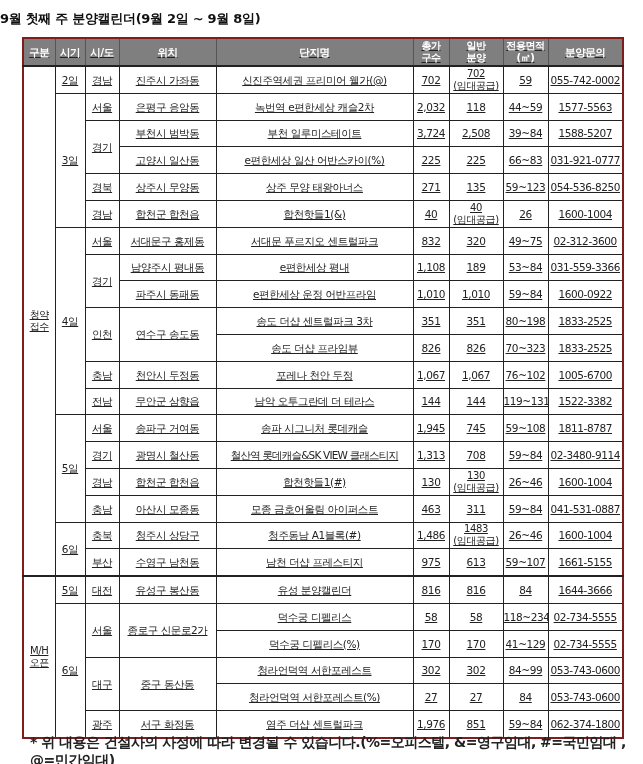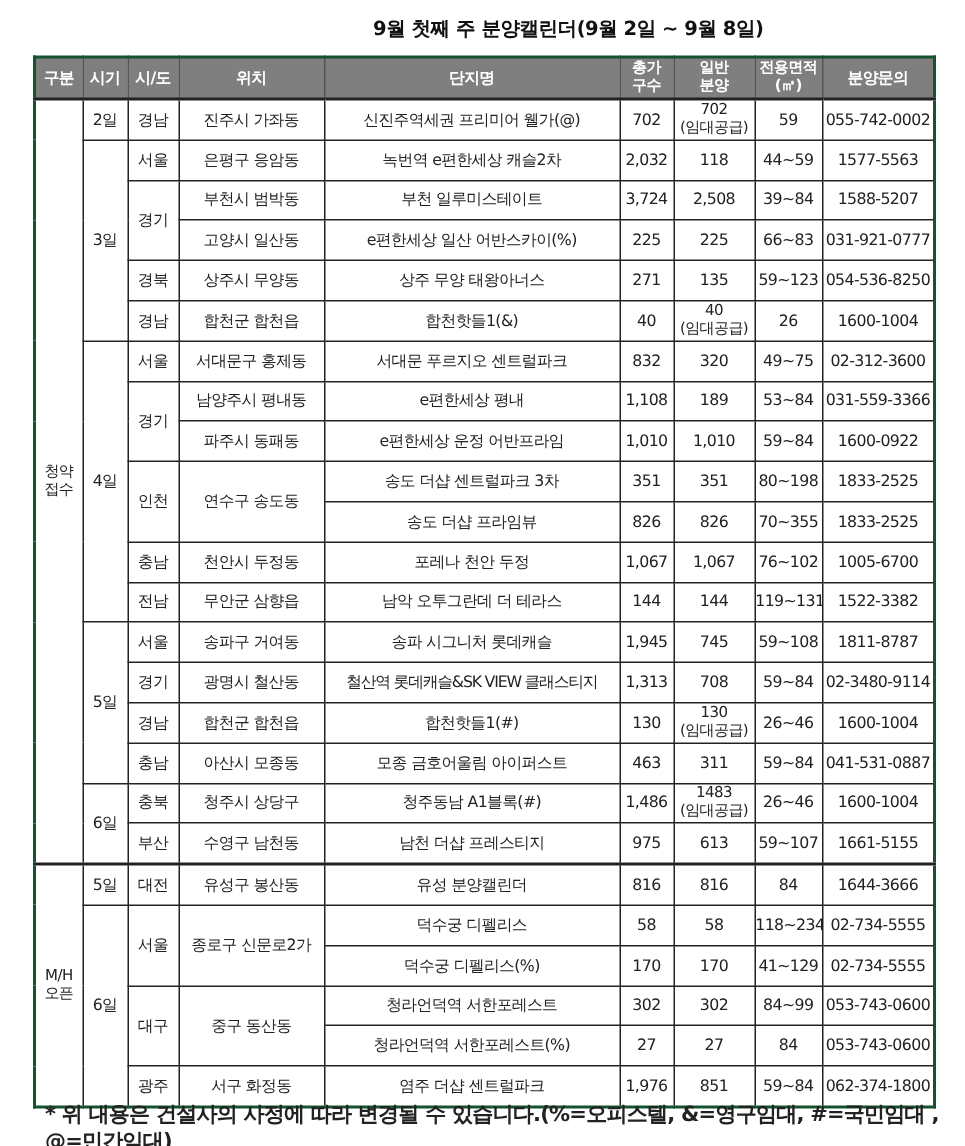--- a/index.html
+++ b/index.html
@@ -1,21 +1,21 @@
 <!DOCTYPE html>
 <html><head>
 <meta charset="utf-8">
 <style>
   html, body { margin:0; padding:0; background:#ffffff; }
   body { width:643px; height:764px; position:relative; font-family:"DejaVu Sans", sans-serif; color:#222; overflow:hidden; }
-  .title { position:absolute; top:10px; left:0; width:509px; text-align:right; font-size:13px; font-weight:bold; color:#111; letter-spacing:-0.3px; }
+  .title { position:absolute; top:10px; left:0; width:509px; text-align:left; font-size:13px; font-weight:bold; color:#111; letter-spacing:-0.3px; }
   table.cal { position:absolute; top:37px; left:22px; width:600px; border-collapse:collapse; table-layout:fixed; font-size:10.5px; letter-spacing:-0.4px; }
   table.cal th { background:#7f7f7f; color:#ffffff; font-weight:bold; height:26px; padding:0; border:1px solid #555; border-bottom:2px solid #222; font-size:10.5px; line-height:12px; }
   table.cal td { border:1px solid #222; height:25.8px; padding:0; text-align:center; vertical-align:middle; line-height:12px; white-space:nowrap; overflow:hidden; }
-  table.cal { border:2px solid #14532d; }
+  table.cal { border:2px solid #7f1d1d;text-decoration:underline; }
   .sub { display:block; font-size:10px; }
   .note { position:absolute; top:734px; left:30px; font-size:14px; font-weight:bold; color:#222; letter-spacing:-0.5px; }
 </style>
 </head>
 <body>
 
 <div class="title">9월 첫째 주 분양캘린더(9월 2일 ~ 9월 8일)</div>
 
 <table class="cal">
   <colgroup>
@@ -161,21 +161,21 @@
       <td>351</td>
       <td>351</td>
       <td>80~198</td>
       <td>1833-2525</td>
     </tr>
 
     <tr>
       <td>송도 더샵 프라임뷰</td>
       <td>826</td>
       <td>826</td>
-      <td>70~355</td>
+      <td>70~323</td>
       <td>1833-2525</td>
     </tr>
 
     <tr>
       <td>충남</td>
       <td>천안시 두정동</td>
       <td>포레나 천안 두정</td>
       <td>1,067</td>
       <td>1,067</td>
       <td>76~102</td>

